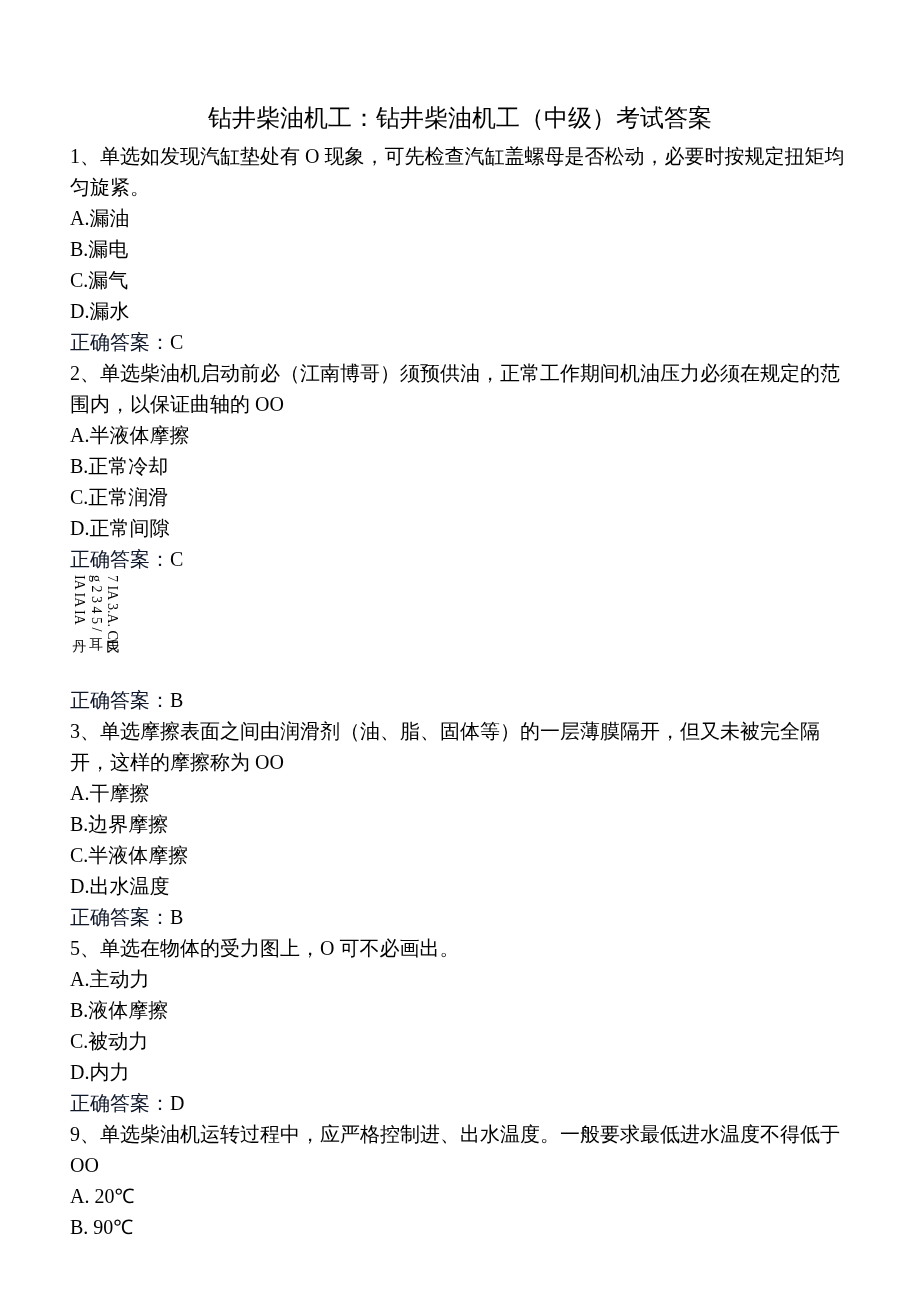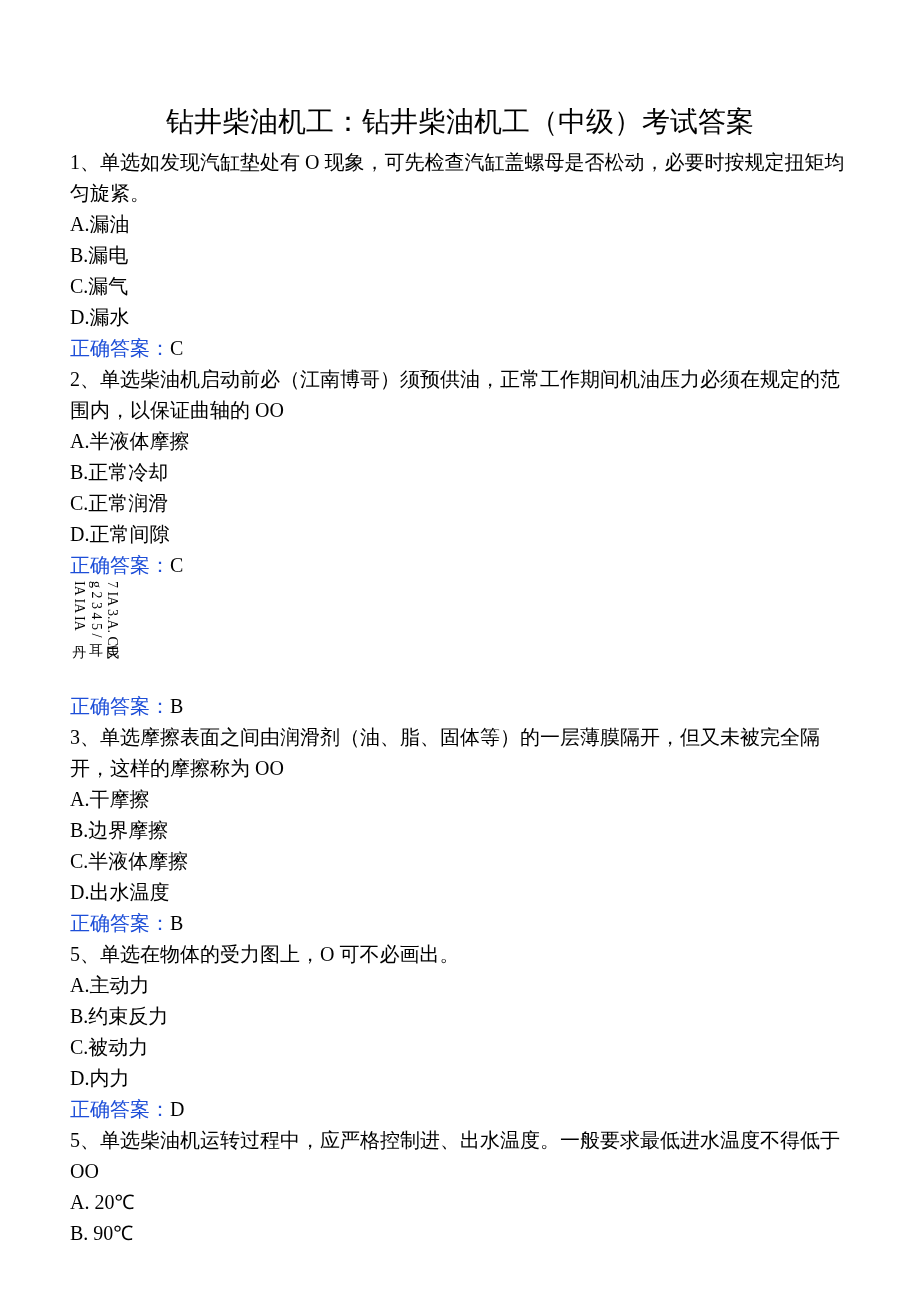--- a/index.html
+++ b/index.html
@@ -8,26 +8,26 @@
       line-height: 1.55;
       color: #000;
       background: #fff;
       margin: 0;
       padding: 100px 70px 40px 70px;
       width: 920px;
       box-sizing: border-box;
     }
     .title {
       text-align: center;
-      font-size: 28px;
+      font-size: 24px;
       margin-bottom: 4px;
     }
     .question-text { }
     .option { }
-    .answer-label { color: #1d4ed8; }
+    .answer-label { color: #0f172a; }
     .answer-value { color: #000; }
     .q3-block {
       display: flex;
       align-items: flex-start;
     }
     .q3-vertical {
       writing-mode: vertical-rl;
       text-orientation: mixed;
       font-size: 14px;
       line-height: 1.2;
@@ -67,20 +67,20 @@
 
 <div class="question-text">3、单选摩擦表面之间由润滑剂（油、脂、固体等）的一层薄膜隔开，但又未被完全隔开，这样的摩擦称为 OO</div>
 <div class="option">A.干摩擦</div>
 <div class="option">B.边界摩擦</div>
 <div class="option">C.半液体摩擦</div>
 <div class="option">D.出水温度</div>
 <div><span class="answer-label">正确答案：</span><span class="answer-value">B</span></div>
 
 <div class="question-text">5、单选在物体的受力图上，O 可不必画出。</div>
 <div class="option">A.主动力</div>
-<div class="option">B.约束反力</div>
+<div class="option">B.液体摩擦</div>
 <div class="option">C.被动力</div>
 <div class="option">D.内力</div>
 <div><span class="answer-label">正确答案：</span><span class="answer-value">D</span></div>
 
-<div class="question-text">5、单选柴油机运转过程中，应严格控制进、出水温度。一般要求最低进水温度不得低于 OO</div>
+<div class="question-text">9、单选柴油机运转过程中，应严格控制进、出水温度。一般要求最低进水温度不得低于 OO</div>
 <div class="option">A. 20℃</div>
 <div class="option">B. 90℃</div>
 
 </body></html>

